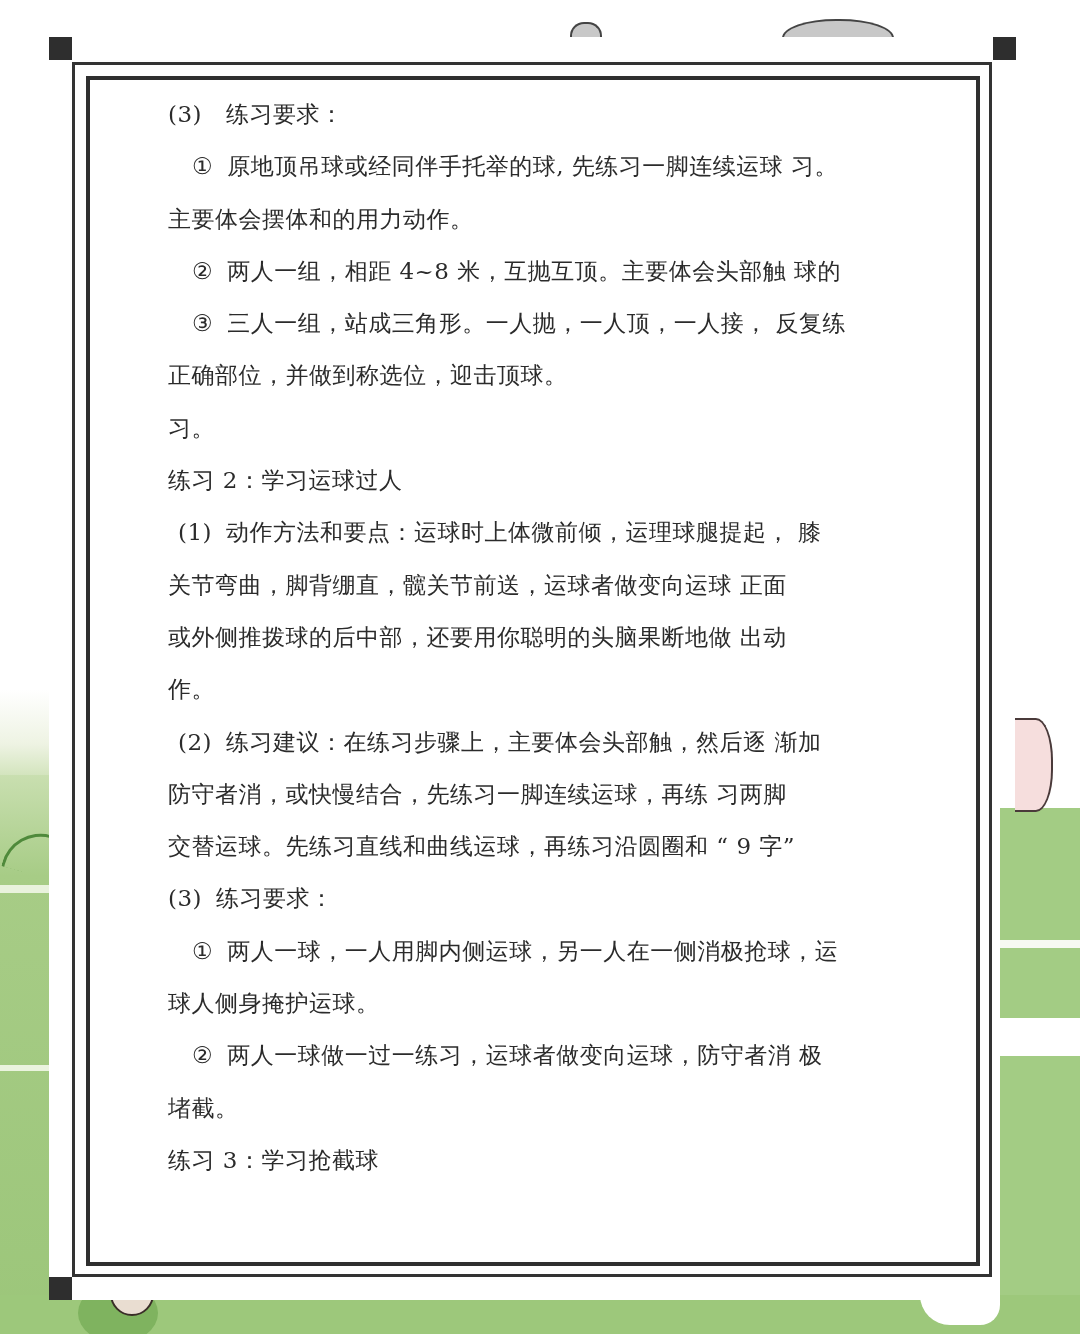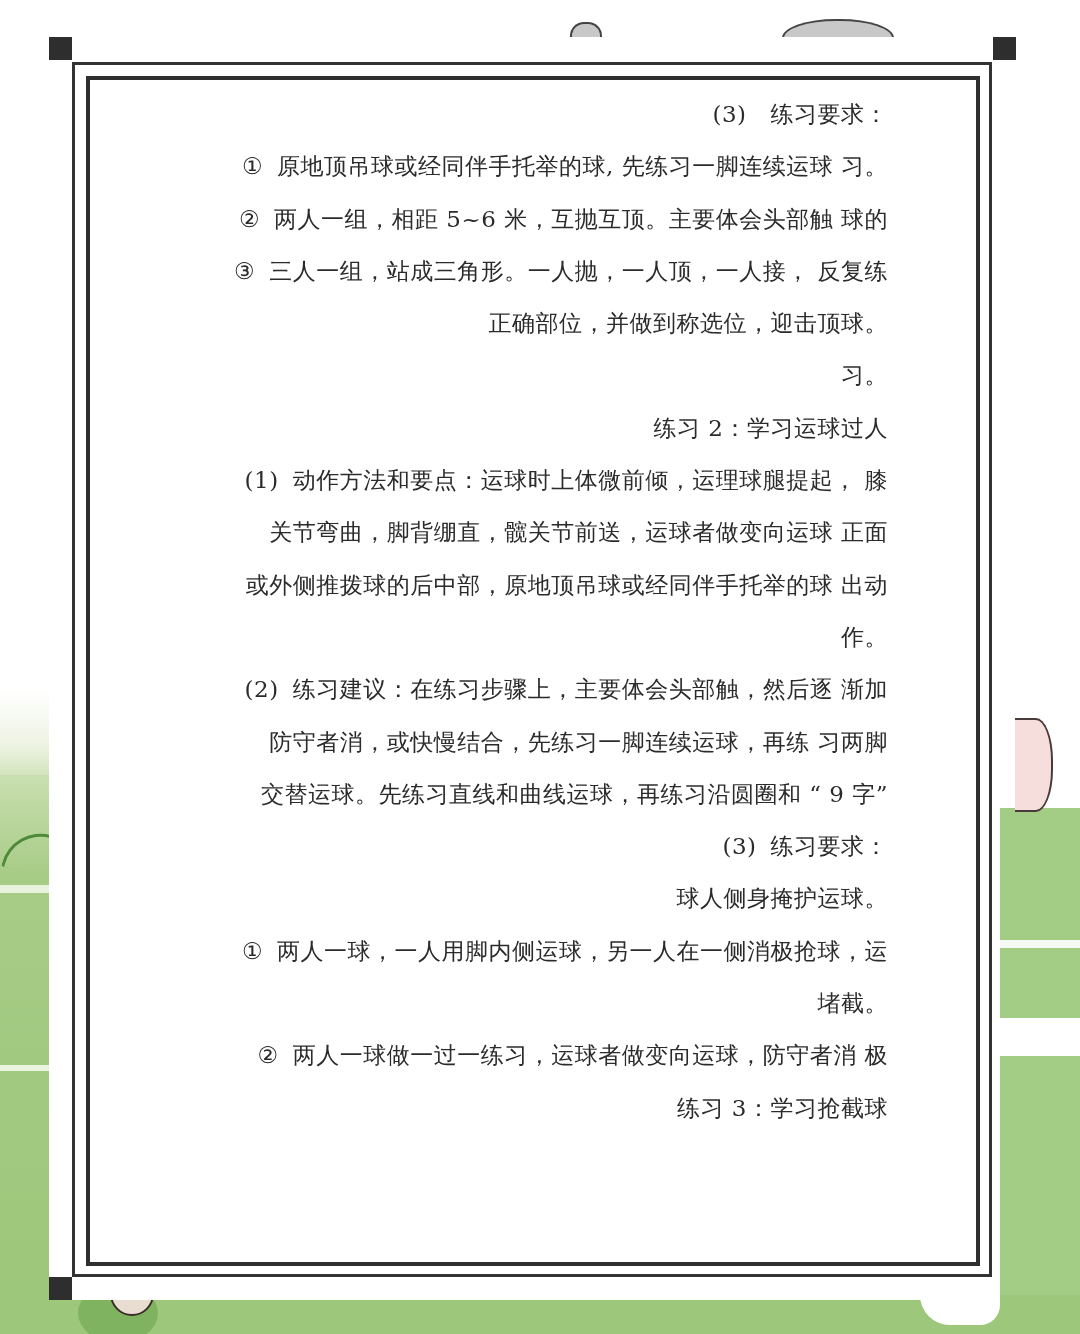--- a/index.html
+++ b/index.html
@@ -71,21 +71,21 @@
   }
   .frame-inner {
     position: absolute; left: 86px; top: 76px; width: 886px; height: 1182px;
     border: 4px solid #2f2f2f;
   }
   
   .content {
     position: absolute; left: 168px; top: 88px; width: 720px;
     color: #2b2b2b; font-size: 23px; letter-spacing: 0.5px;
   }
-  .line { height: 52.3px; line-height: 52.3px; white-space: nowrap; text-align: right; }
+  .line { height: 52.3px; line-height: 52.3px; white-space: nowrap; }
   .indent { padding-left: 24px; }
   .indent-sm { padding-left: 10px; }
   .num { margin-right: 14px; }
 </style>
 </head>
 <body>
 
 <div class="bg-layer grass-left-top"></div>
 <div class="bg-layer grass-left"></div>
 <div class="bg-layer stripe-left-1"></div>
@@ -105,31 +105,32 @@
 <div class="sheet"></div>
 <div class="corner-sq" style="left:49px;top:37px;"></div>
 <div class="corner-sq" style="left:993px;top:37px;"></div>
 <div class="corner-sq" style="left:49px;top:1277px;"></div>
 <div class="frame-outer"></div>
 <div class="frame-inner"></div>
 
 <div class="content">
   <div class="line"><span class="num">(3)</span><span style="margin-left:10px">练习要求：</span></div>
   <div class="line indent"><span class="num">①</span><span>原地顶吊球或经同伴手托举的球, 先练习一脚连续运球 习。</span></div>
-  <div class="line indent"><span class="num">②</span><span>两人一组，相距 5~6 米，互抛互顶。主要体会头部触  球的</span></div>
+  <div class="line">主要体会摆体和的用力动作。</div>
+  <div class="line indent"><span class="num">②</span><span>两人一组，相距 4~8 米，互抛互顶。主要体会头部触  球的</span></div>
   <div class="line indent"><span class="num">③</span><span>三人一组，站成三角形。一人抛，一人顶，一人接，  反复练</span></div>
   <div class="line">正确部位，并做到称选位，迎击顶球。</div>
   <div class="line">习。</div>
   <div class="line">练习 2：学习运球过人</div>
   <div class="line indent-sm"><span class="num">(1)</span><span>动作方法和要点：运球时上体微前倾，运理球腿提起，  膝</span></div>
   <div class="line">关节弯曲，脚背绷直，髋关节前送，运球者做变向运球  正面</div>
-  <div class="line">或外侧推拨球的后中部，原地顶吊球或经同伴手托举的球  出动</div>
+  <div class="line">或外侧推拨球的后中部，还要用你聪明的头脑果断地做  出动</div>
   <div class="line">作。</div>
   <div class="line indent-sm"><span class="num">(2)</span><span>练习建议：在练习步骤上，主要体会头部触，然后逐  渐加</span></div>
   <div class="line">防守者消，或快慢结合，先练习一脚连续运球，再练  习两脚</div>
   <div class="line">交替运球。先练习直线和曲线运球，再练习沿圆圈和  “ 9 字”</div>
   <div class="line"><span class="num">(3)</span><span>练习要求：</span></div>
+  <div class="line indent"><span class="num">①</span><span>两人一球，一人用脚内侧运球，另一人在一侧消极抢球，运</span></div>
   <div class="line">球人侧身掩护运球。</div>
-  <div class="line indent"><span class="num">①</span><span>两人一球，一人用脚内侧运球，另一人在一侧消极抢球，运</span></div>
+  <div class="line indent"><span class="num">②</span><span>两人一球做一过一练习，运球者做变向运球，防守者消   极</span></div>
   <div class="line">堵截。</div>
-  <div class="line indent"><span class="num">②</span><span>两人一球做一过一练习，运球者做变向运球，防守者消   极</span></div>
   <div class="line">练习 3：学习抢截球</div>
 </div>
 
 </body></html>

